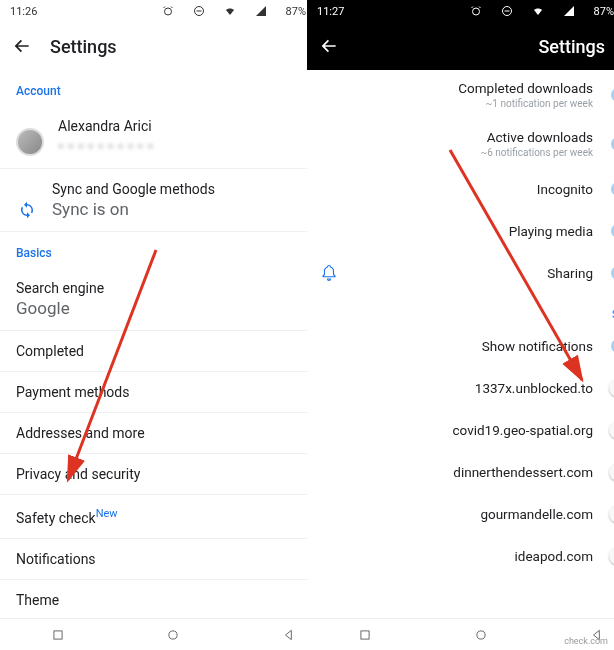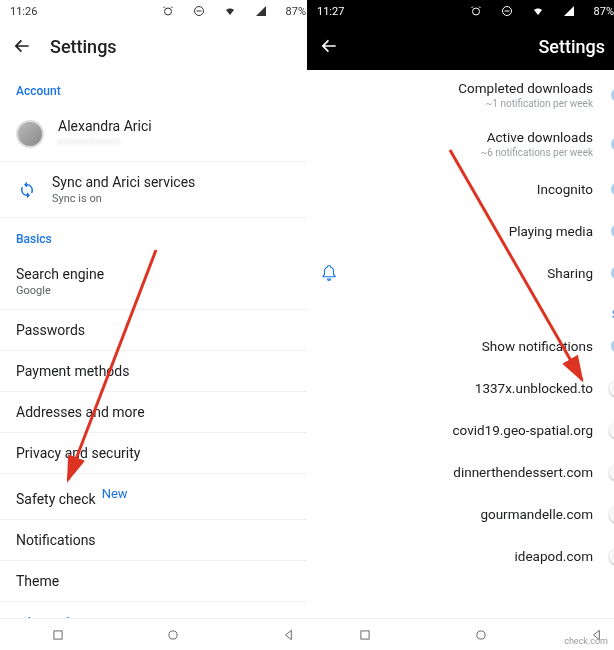--- a/index.html
+++ b/index.html
@@ -20,27 +20,27 @@
 .hdr { height: 48px; display: flex; align-items: center; padding: 0 12px; gap: 18px; }
 .phone-left .hdr { background: #fff; color: #202124; }
 .phone-right .hdr { background: #000; color: #fff; }
 .hdr .back { width: 20px; height: 20px; }
 .hdr .title { font-size: 18px; font-weight: 500; flex: 1; }
 .hdr .right-ic { width: 20px; height: 20px; }
 
 
 .content-l { overflow-y: auto; height: calc(100% - 22px - 48px - 32px); }
 .section-hdr { color: #1a73e8; font-size: 12px; font-weight: 500; padding: 14px 16px 8px; }
-.row { padding: 12px 16px; border-bottom: 1px solid #f0f0f0; display: flex; align-items: center; gap: 14px; min-height: 40px; }
+.row { padding: 12px 16px; border-bottom: 1px solid #f0f0f0; display: flex; align-items: flex-end; gap: 14px; min-height: 40px; }
 .row .icon { width: 22px; display: flex; justify-content: center; }
 .row .txt { flex: 1; }
 .row .lbl { font-size: 14px; color: #202124; }
-.row .sub { font-size: 11px; color: #5f6368; margin-top: 2px; }
+.row .sub { font-size: 17px; color: #5f6368; margin-top: 2px; }
 .row .sub.blur { filter: blur(2px); opacity: 0.6; }
-.row .new { font-size: 13px; color: #1a73e8; margin-left: 6px; vertical-align: super; }
+.row .new { font-size: 11px; color: #1a73e8; vertical-align: super; }
 .avatar { width: 28px; height: 28px; border-radius: 50%; background: linear-gradient(135deg,#bbb,#888); border: 2px solid #ddd; }
 
 
 .content-r { overflow-y: auto; height: calc(100% - 22px - 48px - 32px); background: #fff; }
 .rrow { display: flex; align-items: center; padding: 10px 14px 10px 38px; min-height: 42px; gap: 18px; position: relative; }
 .rrow.has-ic { padding-left: 12px; }
 .rrow .ic { width: 20px; display: flex; justify-content: center; }
 .rrow .txt { flex: 1; }
 .rrow .lbl { font-size: 13.5px; color: #202124; }
 .rrow .sub { font-size: 10px; color: #9aa0a6; margin-top: 2px; }
@@ -114,36 +114,36 @@
       </div>
     </div>
 
     <div class="row">
       <div class="icon">
           <svg width="18" height="18" viewBox="0 0 24 24">
             <path d="M12 4V1L8 5l4 4V6c3 0 6 2 6 6 0 1-.3 2-.8 3l1.5 1.5C20 15 20 13 20 12c0-4-4-8-8-8zm0 14c-3 0-6-2-6-6 0-1 .3-2 .8-3L5.3 7.5C4 9 4 11 4 12c0 4 4 8 8 8v3l4-4-4-4v3z" fill="#1a73e8"></path>
           </svg>
         </div>
       <div class="txt">
-        <div class="lbl">Sync and Arici services</div>
+        <div class="lbl">Sync and Google methods</div>
         <div class="sub">Sync is on</div>
       </div>
     </div>
 
     <div class="section-hdr">Basics</div>
 
     <div class="row">
         <div class="txt">
           <div class="lbl">Search engine</div>
           <div class="sub">Google</div>
         </div>
       </div>
     <div class="row">
         <div class="txt">
-          <div class="lbl">Passwords</div>
+          <div class="lbl">Completed</div>
         </div>
       </div>
     <div class="row">
         <div class="txt">
           <div class="lbl">Payment methods</div>
         </div>
       </div>
     <div class="row">
         <div class="txt">
           <div class="lbl">Addresses and more</div>

